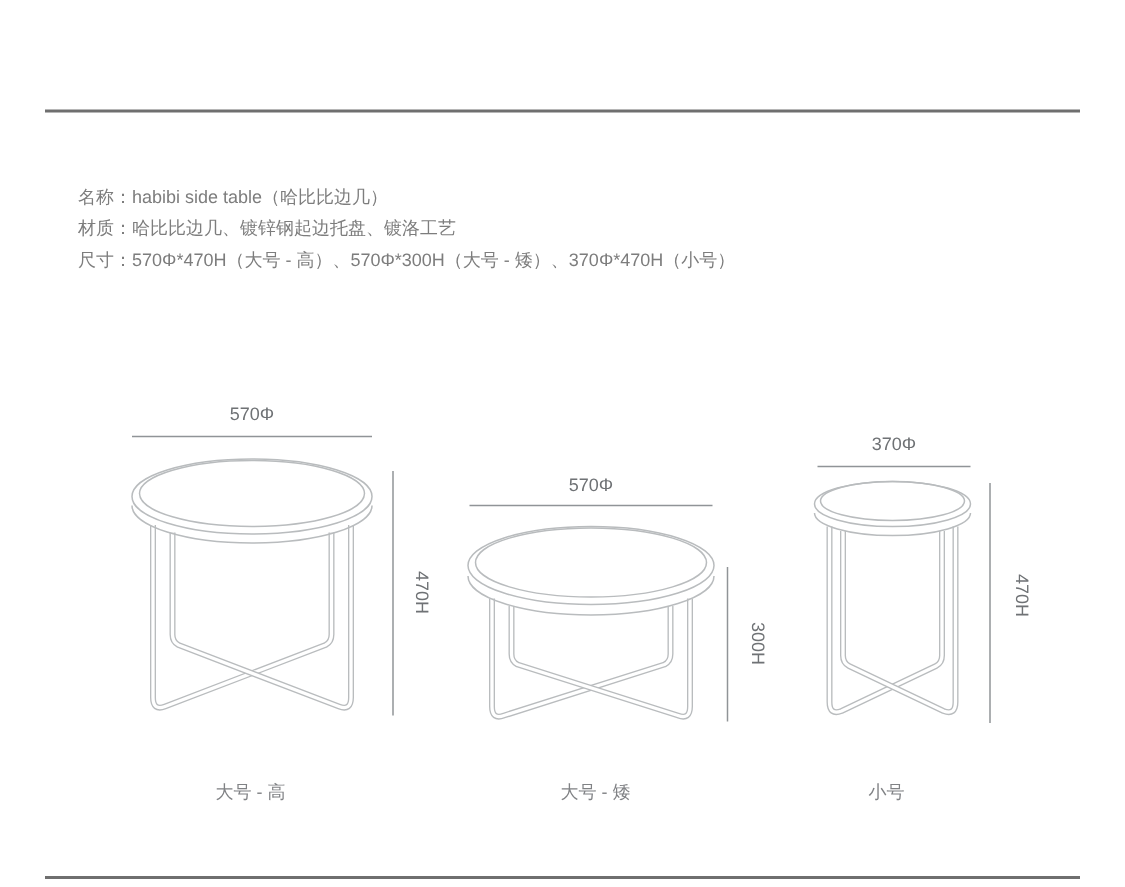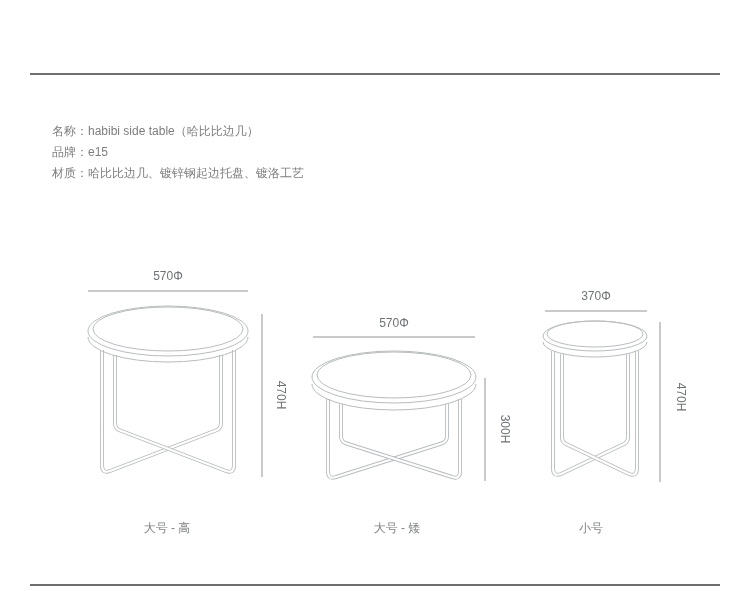--- a/index.html
+++ b/index.html
@@ -25,22 +25,22 @@
 </head>
 <body>
 
 <div class="stage">
 
   <div class="rule top"></div>
   <div class="rule bottom"></div>
 
   <div class="specs">
     <div class="spec-line">名称：habibi side table（哈比比边几）</div>
-    <div class="spec-line">品牌：e15</div>
     <div class="spec-line">材质：哈比比边几、镀锌钢起边托盘、镀洛工艺</div>
+    <div class="spec-line">尺寸：570Φ*470H（大号 - 高）、570Φ*300H（大号 - 矮）、370Φ*470H（小号）</div>
   </div>
 
   <svg class="drawing" width="750" height="591" viewBox="0 0 750 591">
 
     <g>
 
       <path class="leg" d="M 102,306 L 102,421 Q 102,430 110,427 L 217,386 Q 221,384 221,379 L 221,311"></path>
       <path class="leg-core" d="M 102,306 L 102,421 Q 102,430 110,427 L 217,386 Q 221,384 221,379 L 221,311"></path>
       <path class="leg" d="M 234,306 L 234,421 Q 234,430 226,427 L 119,386 Q 115,384 115,379 L 115,311"></path>
       <path class="leg-core" d="M 234,306 L 234,421 Q 234,430 226,427 L 119,386 Q 115,384 115,379 L 115,311"></path>

